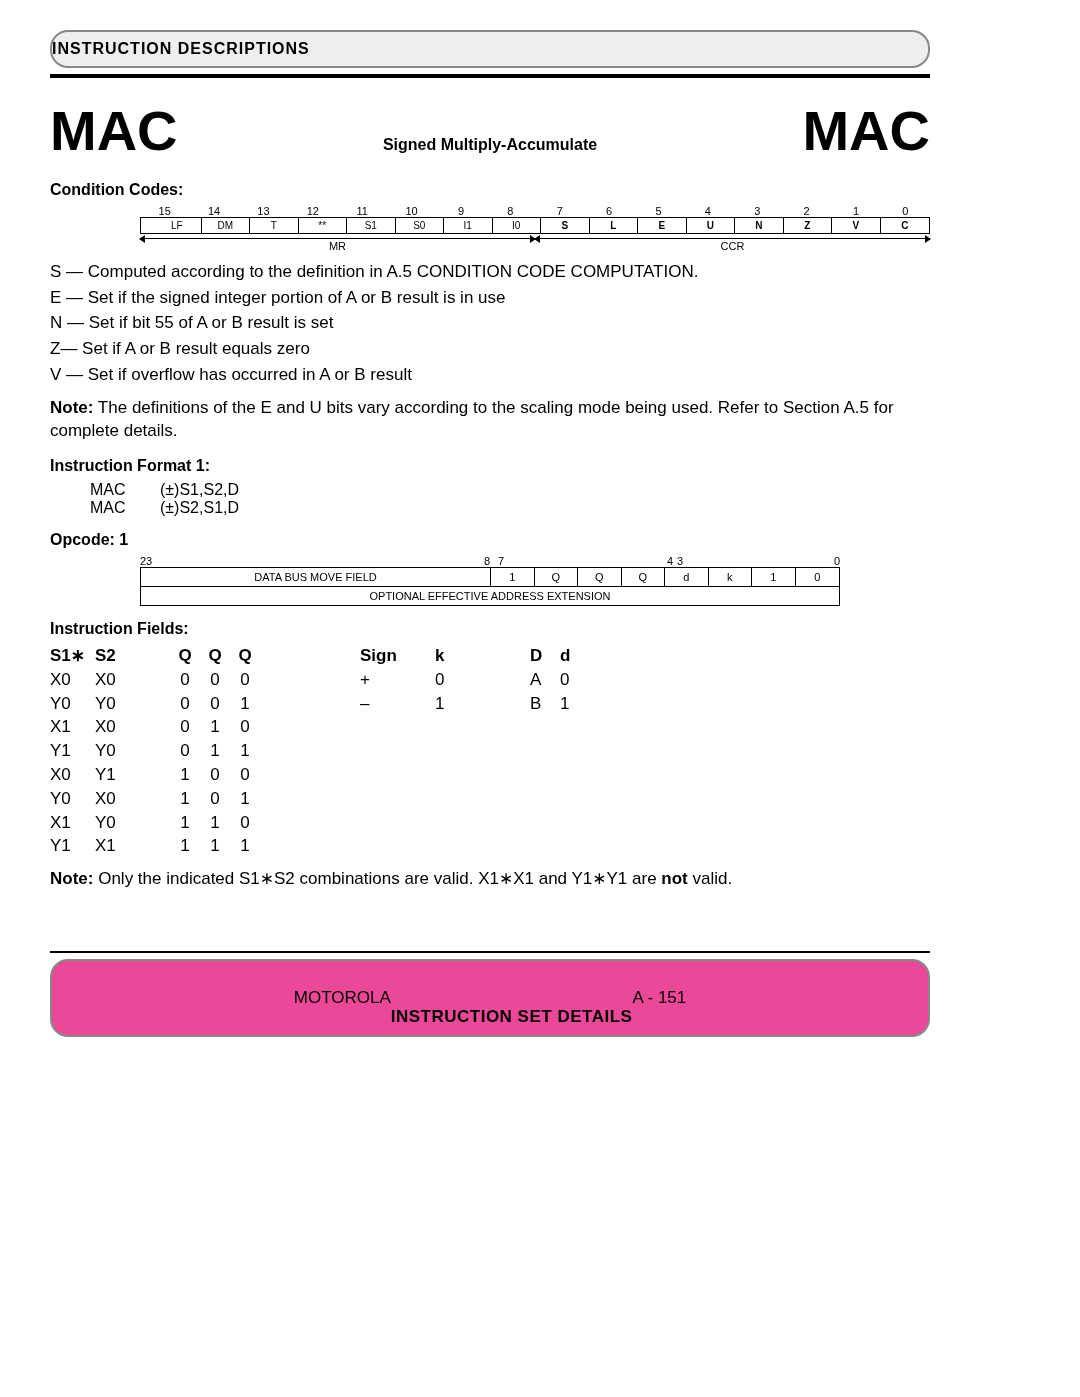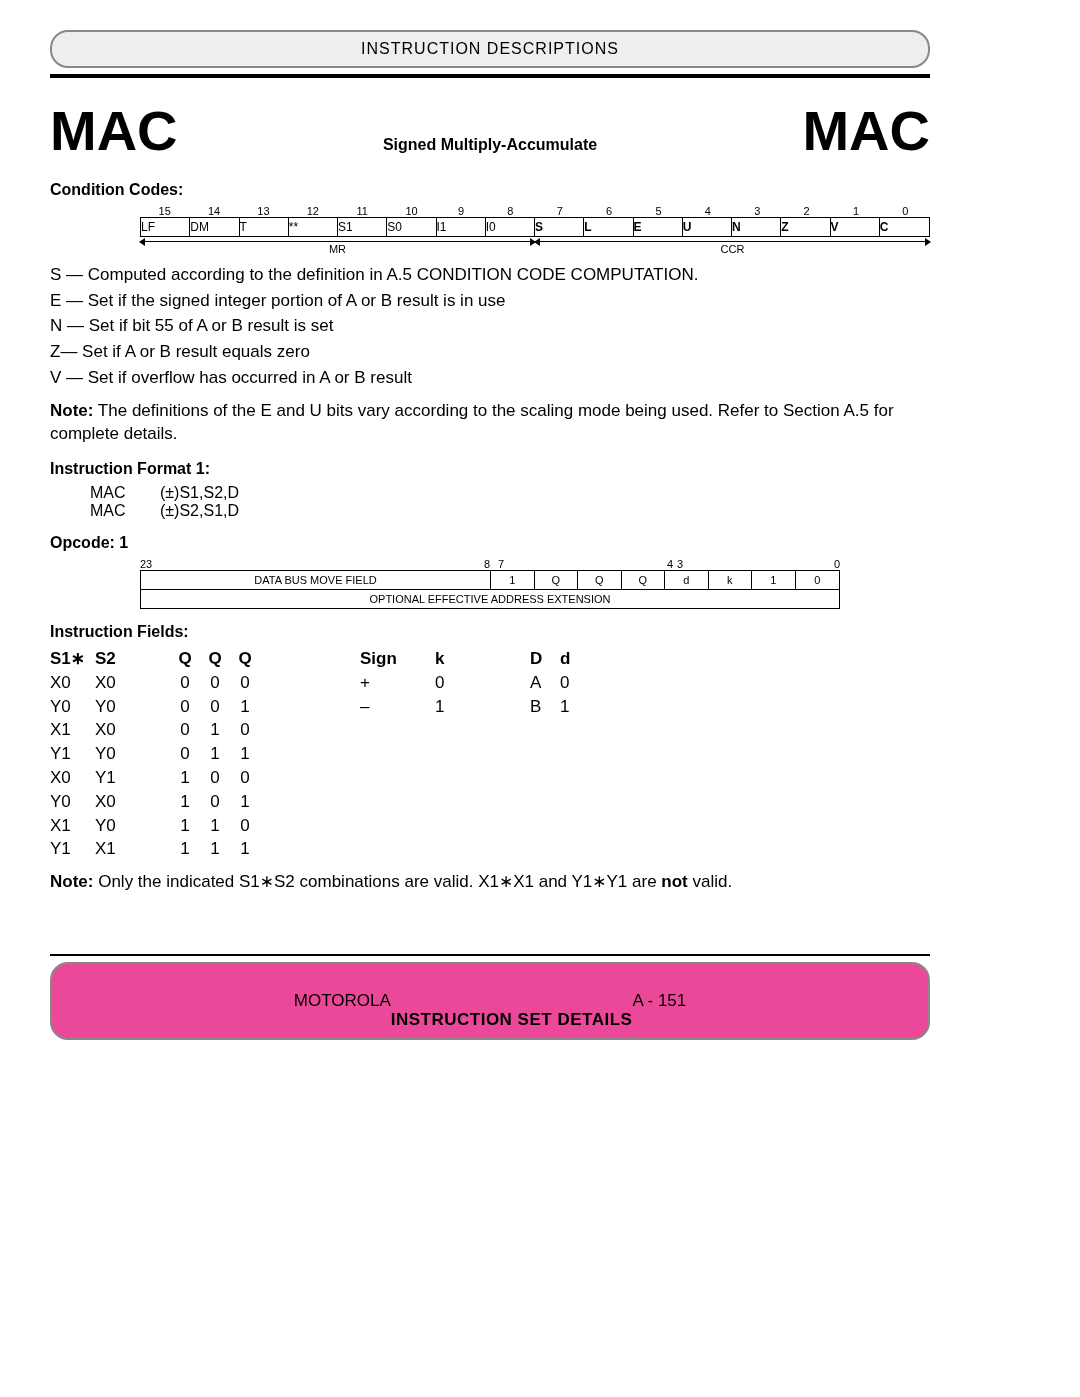--- a/index.html
+++ b/index.html
@@ -9,22 +9,21 @@
     background: #fff;
     color: #000;
     width: 980px;
     box-sizing: border-box;
   }
   .top-frame {
     border: 2px solid #888;
     border-radius: 18px;
     background: #eee;
     padding: 8px 0;
-    text-align: center;
-    font-weight: normal;
+    font-weight: bold;
     letter-spacing: 1px;
     margin-bottom: 6px;
   }
   .hr-heavy {
     border-top: 4px solid #000;
     margin: 0 0 20px 0;
   }
   .title-row {
     display: flex;
     align-items: baseline;
@@ -49,22 +48,23 @@
   .bits-nums {
     display: grid;
     grid-template-columns: repeat(16, 1fr);
     font-size: 11px;
     text-align: center;
   }
   .bits-table {
     border: 1.5px solid #000;
     display: grid;
     grid-template-columns: repeat(16, 1fr);
-    text-align: left;
-    font-size: 12px;
+    text-align: center;
+    font-size: 10px;
+    padding-left: 12px;
   }
   .bits-table .cell {
     border-right: 1px solid #000;
     padding: 2px 0;
   }
   .bits-table .cell:last-child { border-right: none; }
   .bits-table .bold { font-weight: bold; }
   .mr-ccr-row {
     display: flex;
     font-size: 11px;

